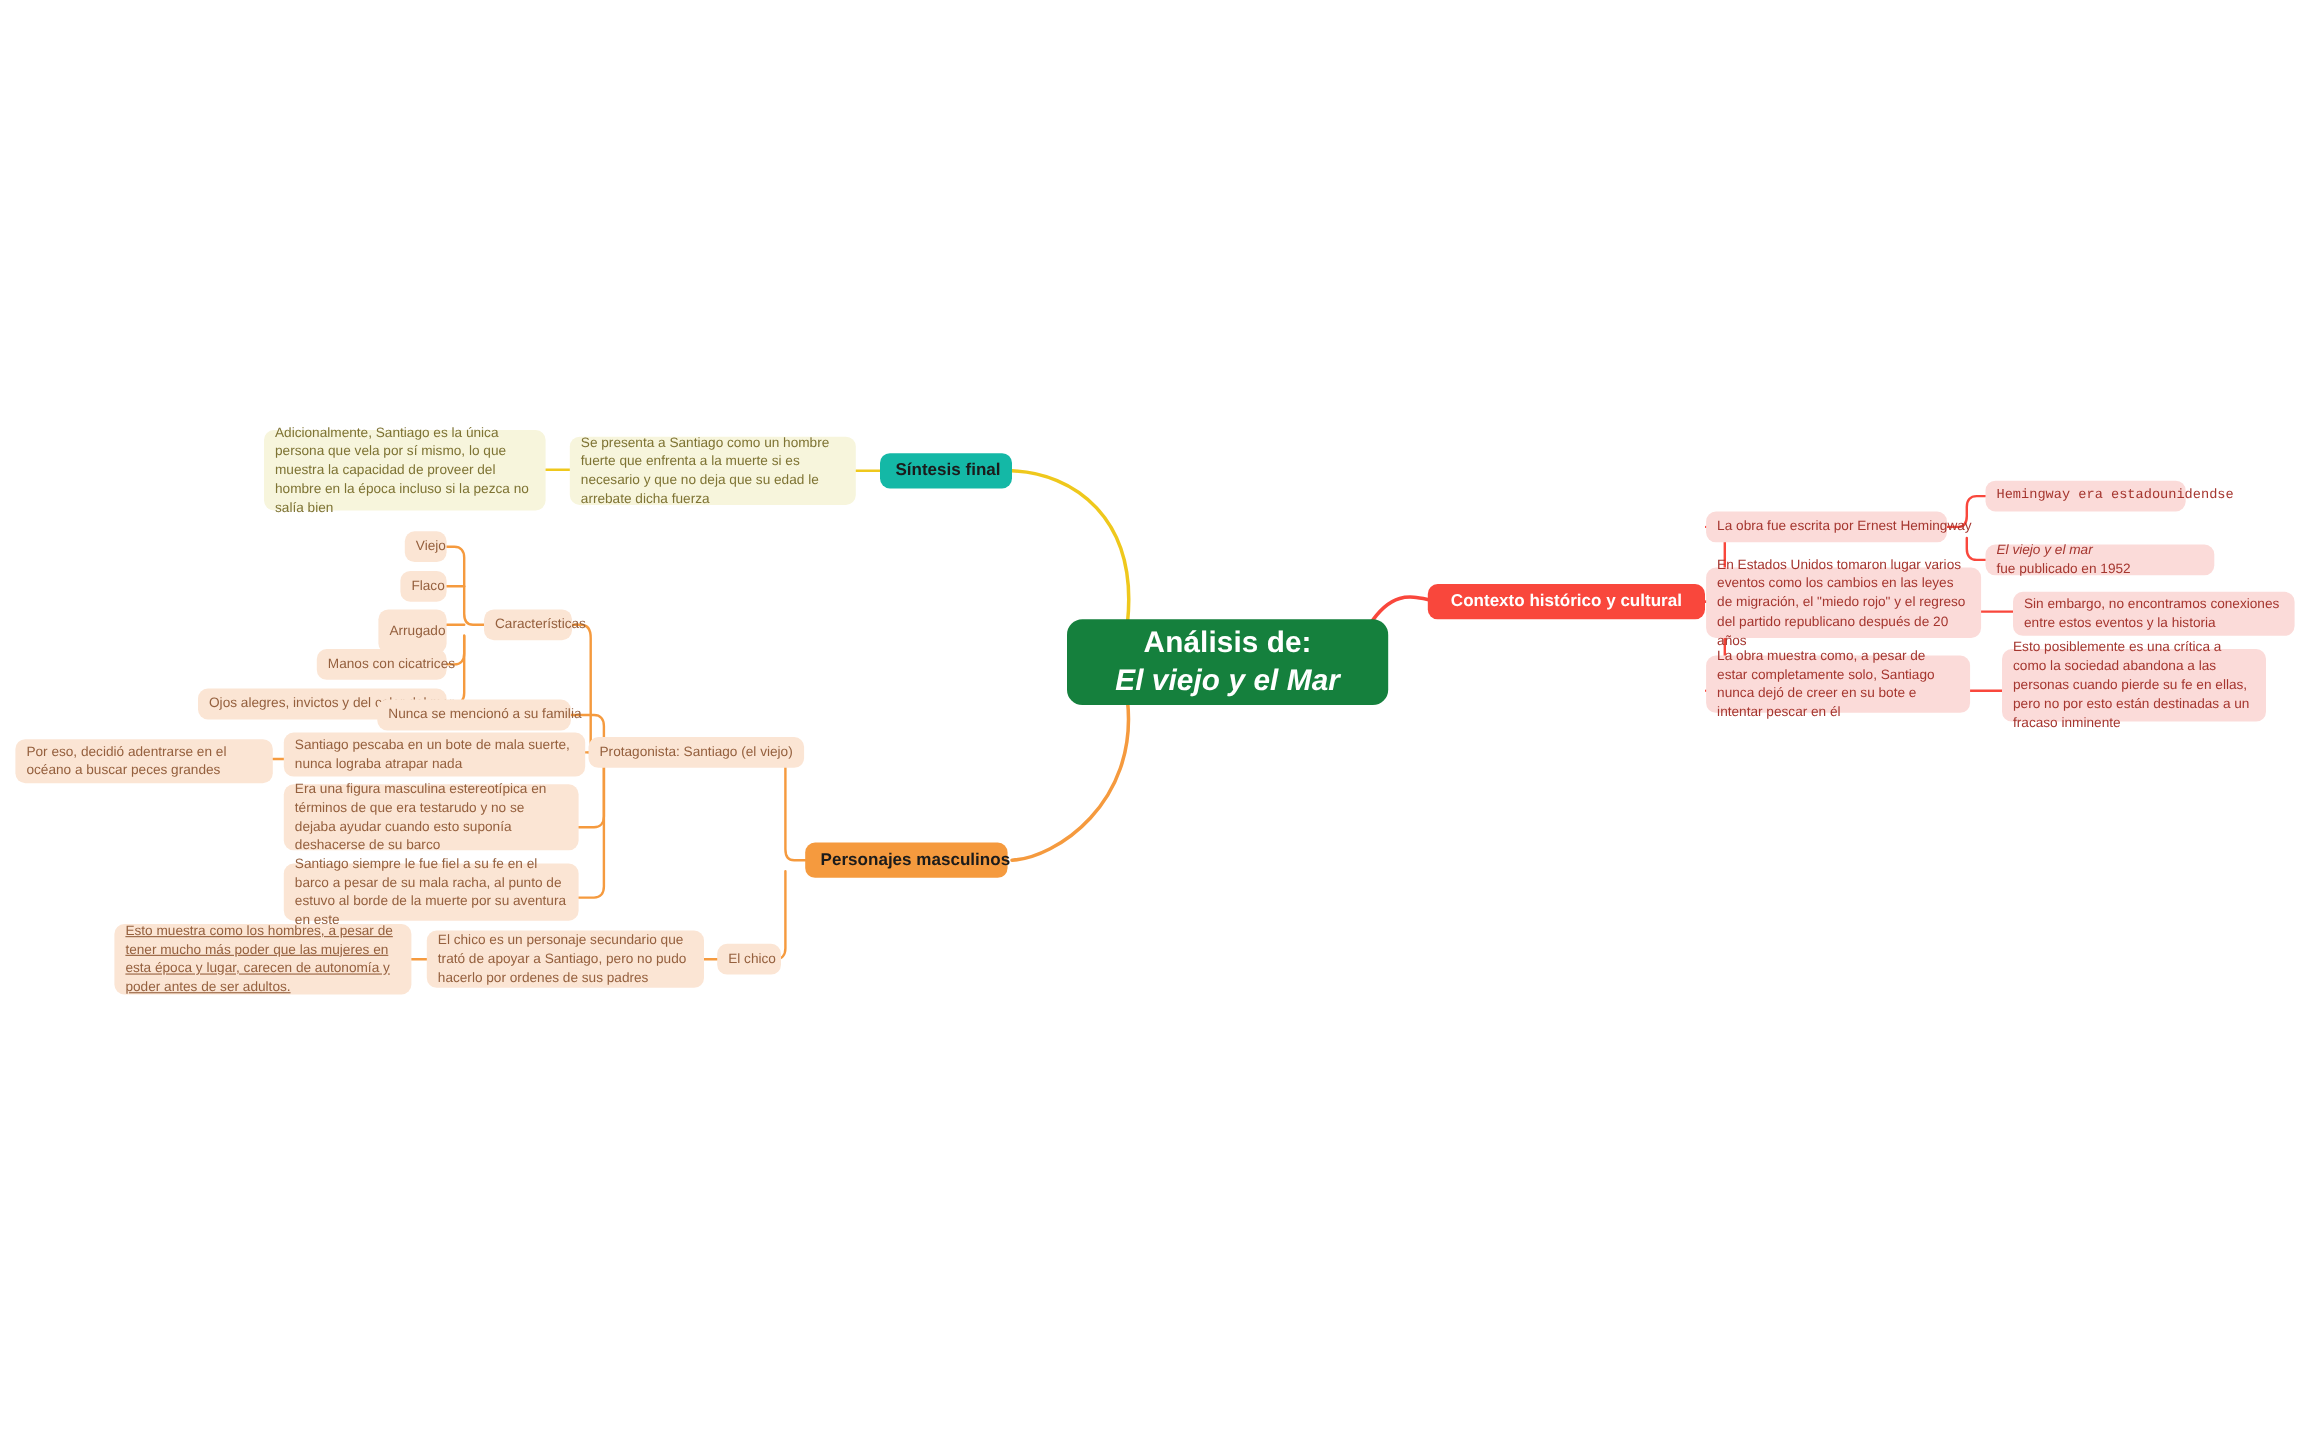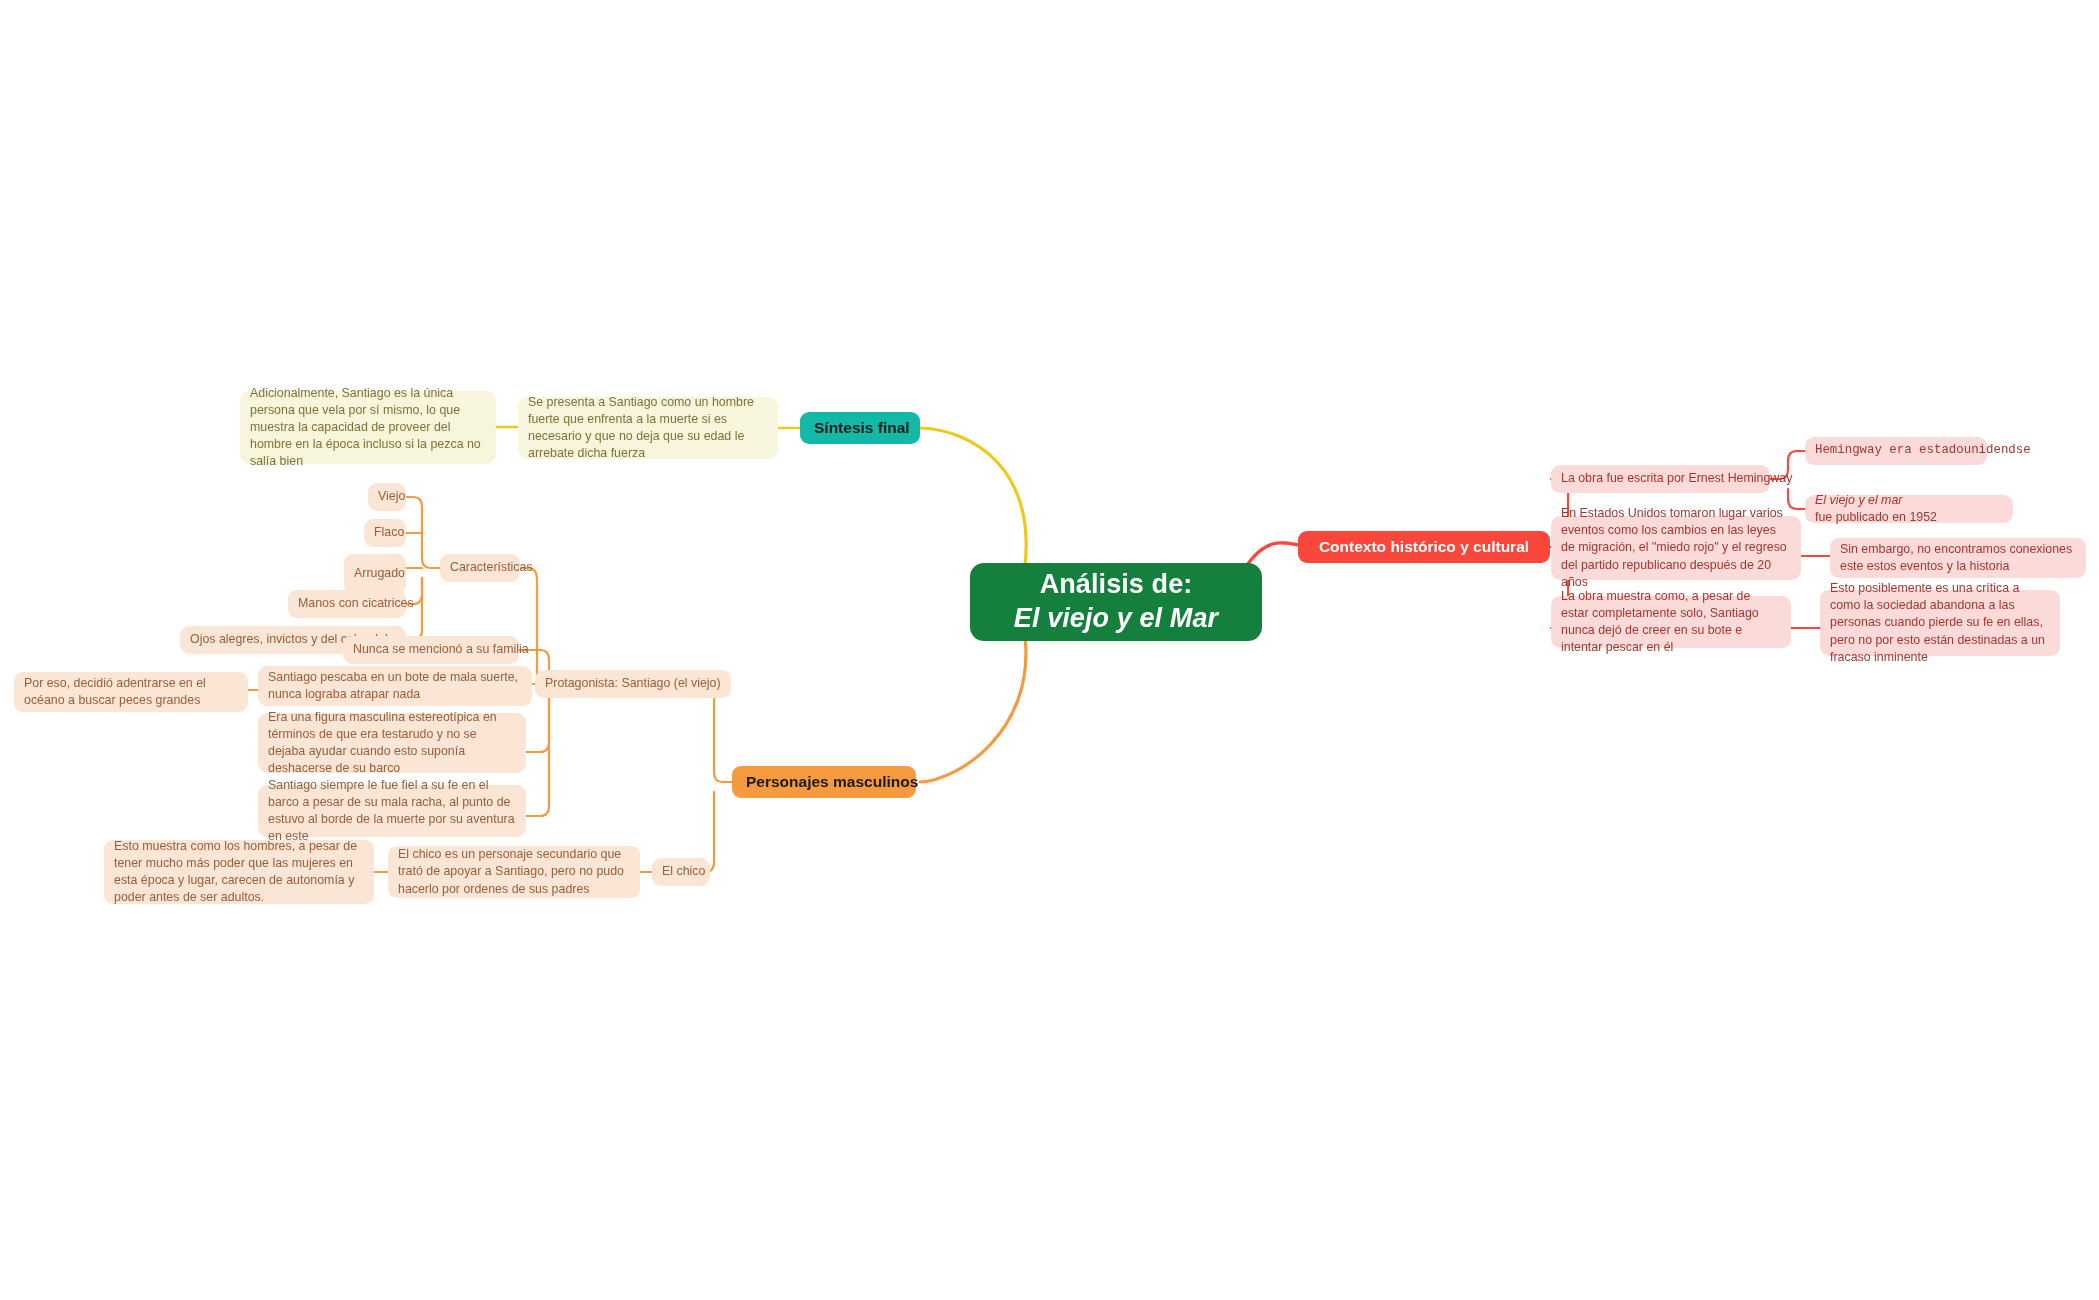--- a/index.html
+++ b/index.html
@@ -164,21 +164,21 @@
   </div>
 
   <div class="node leaf tint-orange nowrap" style="left:652px;top:858px;width:58px;height:28px;">
     <span>El chico</span>
   </div>
 
   <div class="node leaf tint-orange" style="left:388px;top:846px;width:252px;height:52px;">
     <span>El chico es un personaje secundario que trató de apoyar a Santiago, pero no pudo hacerlo por ordenes de sus padres</span>
   </div>
 
-  <div class="node leaf tint-orange" style="left:104px;top:840px;width:270px;height:64px;">
+  <div class="node leaf tint-orange" style="left:104px;top:840px;width:270px;height:64px;text-decoration:underline;">
     <span>Esto muestra como los hombres, a pesar de tener mucho más poder que las mujeres en esta época y lugar, carecen de autonomía y poder antes de ser adultos.</span>
   </div>
 
   <div class="node pill red" style="left:1298px;top:531px;width:252px;height:32px;">
     <span>Contexto histórico y cultural</span>
   </div>
 
   <div class="node leaf tint-red nowrap" style="left:1551px;top:465px;width:219px;height:28px;">
     <span>La obra fue escrita por Ernest Hemingway</span>
   </div>
@@ -196,20 +196,20 @@
   </div>
 
   <div class="node leaf tint-red nowrap" style="left:1805px;top:495px;width:208px;height:28px;">
     <span>
         <span class="it">El viejo y el mar</span>
         <span> fue publicado en 1952</span>
       </span>
   </div>
 
   <div class="node leaf tint-red" style="left:1830px;top:538px;width:256px;height:40px;">
-    <span>Sin embargo, no encontramos conexiones este estos eventos y la historia</span>
+    <span>Sin embargo, no encontramos conexiones entre estos eventos y la historia</span>
   </div>
 
   <div class="node leaf tint-red" style="left:1820px;top:590px;width:240px;height:66px;">
     <span>Esto posiblemente es una crítica a como la sociedad abandona a las personas cuando pierde su fe en ellas, pero no por esto están destinadas a un fracaso inminente</span>
   </div>
 
 </div>
 
 </body></html>

